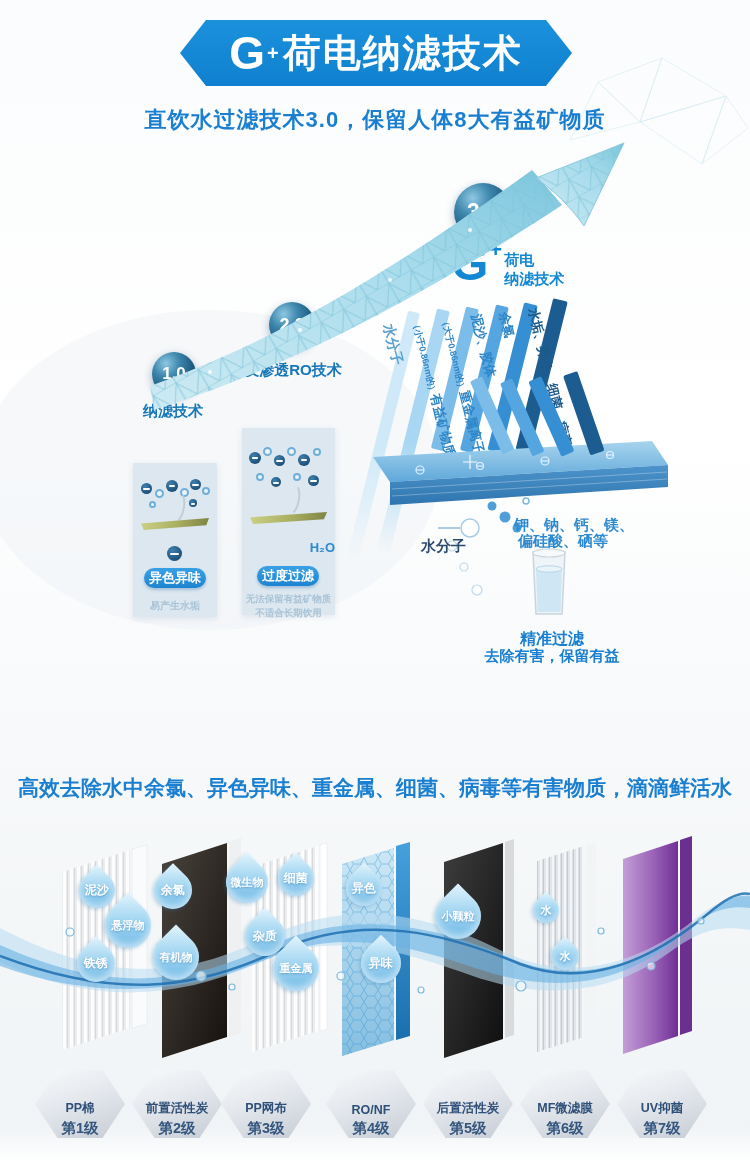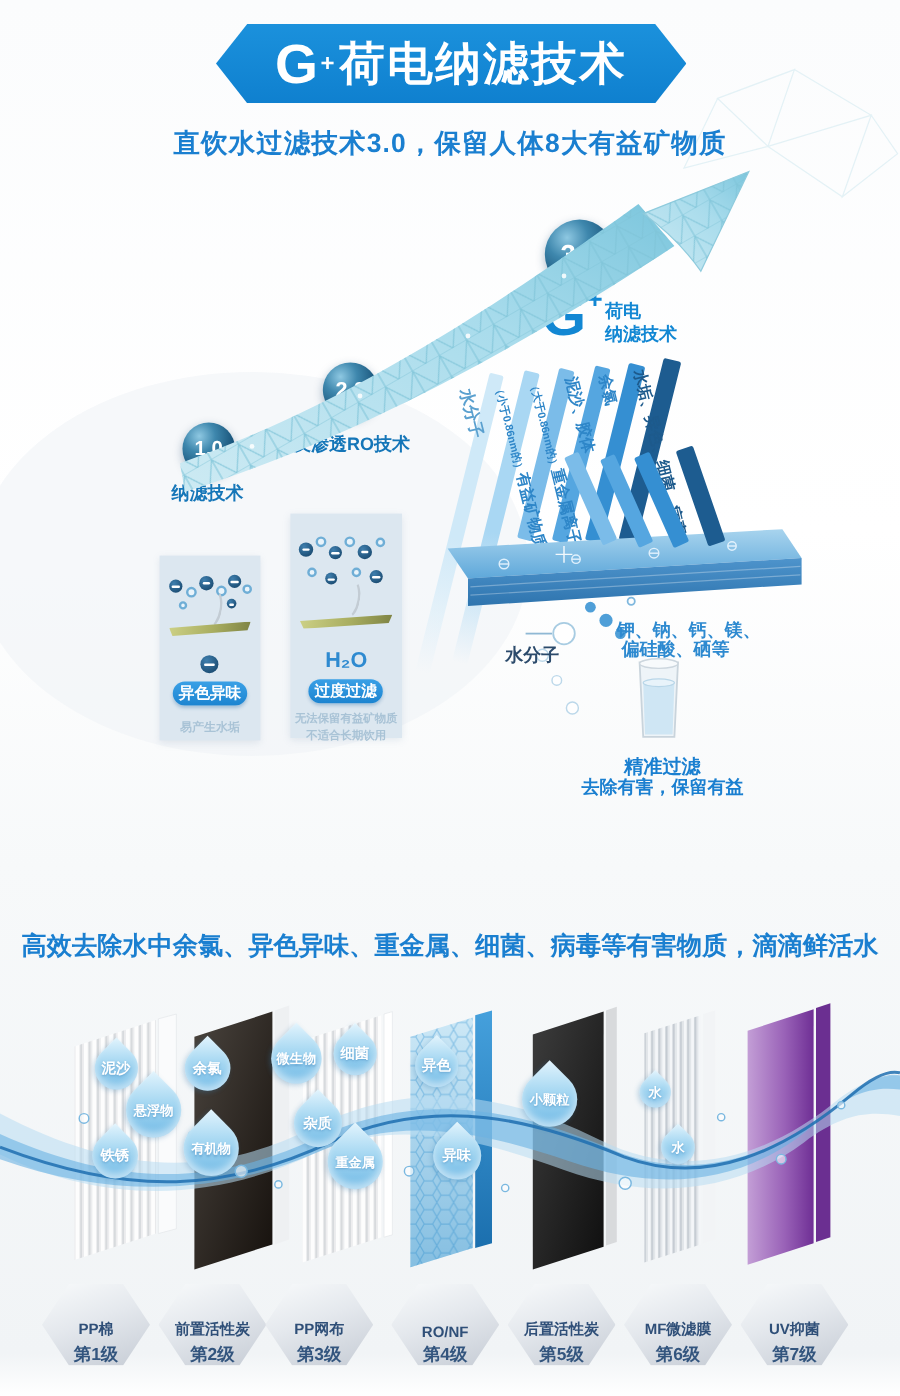--- a/index.html
+++ b/index.html
@@ -35,21 +35,21 @@
   .bd{background:radial-gradient(circle at 35% 30%,#3f7fae,#123f63);}
   .bd::after{content:"";position:absolute;left:22%;top:45%;width:56%;height:2px;background:#fff;border-radius:1px;}
   .bl{background:#eaf4fb;border:2px solid #6faed6;box-sizing:border-box;}
   .cmem{position:absolute;height:12px;background:linear-gradient(100deg,#cdd186 0%,#a8ad60 55%,#7d8243 100%);
         clip-path:polygon(0 45%,100% 0,96% 60%,4% 100%);}
   .swirl{position:absolute;width:14px;height:30px;border:2px solid transparent;border-right:2px solid #c3ccd4;
          border-radius:50%;transform:rotate(10deg);}
   .pill{position:absolute;height:20px;line-height:20px;text-align:center;color:#fff;font-weight:bold;font-size:13px;
         border-radius:11px;background:linear-gradient(180deg,#3aa0e6,#1c84d0);box-shadow:0 2px 3px rgba(30,100,160,.3);}
   .cnote{position:absolute;left:0;width:100%;text-align:center;color:#a9c3d6;font-weight:bold;font-size:10px;}
-  .formula{position:absolute;left:0;width:100%;text-align:center;color:#2e8ad0;font-weight:bold;font-size:18px;}
+  .formula{position:absolute;left:0;width:100%;text-align:right;color:#2e8ad0;font-weight:bold;font-size:13px;}
   
   .wdrop{position:absolute;border-radius:0 50% 50% 50%;transform:rotate(45deg);z-index:5;
          background:linear-gradient(135deg,#e2f4fd 0%,#a7d8f2 40%,#5fb0e2 100%);
          box-shadow:inset -3px -3px 6px rgba(255,255,255,.55),0 2px 4px rgba(60,130,180,.3);
          display:flex;align-items:center;justify-content:center;}
   .wdrop span{transform:rotate(-45deg);color:#fff;font-weight:bold;white-space:nowrap;
               text-shadow:0 1px 2px rgba(40,110,170,.45);}
   .hex{position:absolute;width:90px;height:68px;z-index:5;display:flex;flex-direction:column;align-items:center;justify-content:flex-end;gap:2px;
        clip-path:polygon(25% 0,75% 0,100% 50%,75% 100%,25% 100%,0 50%);
        background:linear-gradient(160deg,#f8fafb 0%,#e4e8ed 45%,#c6ccd5 100%);}

